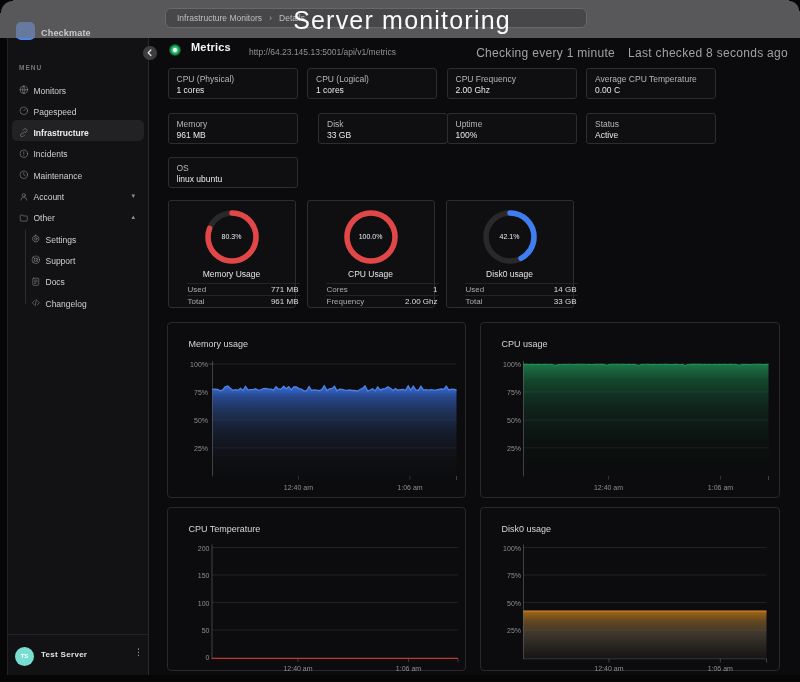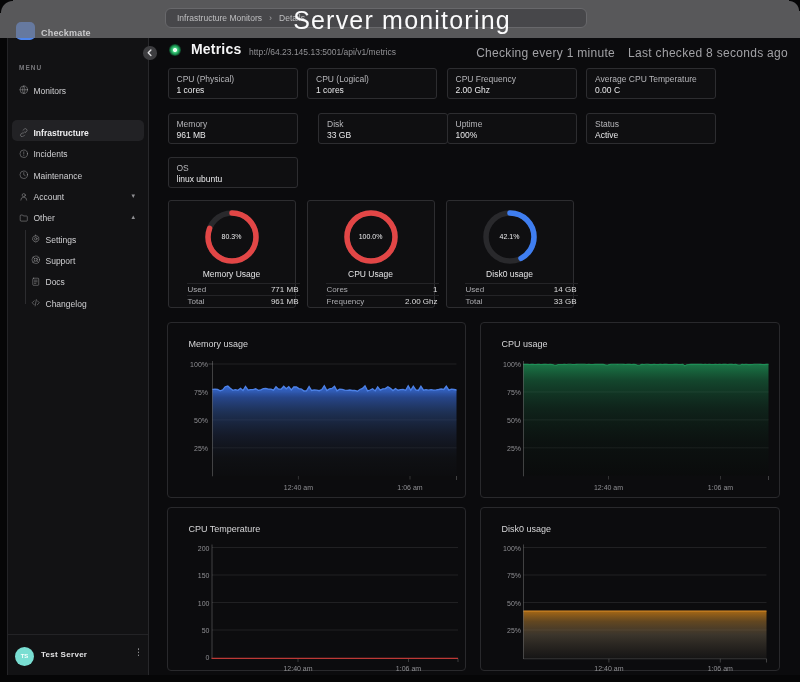--- a/index.html
+++ b/index.html
@@ -32,21 +32,21 @@
 .sub { left:31px !important; }
 #treeline { left:24.5px; top:230px; width:1px; height:74px; background:#2c2c2f; }
 
 #userdiv { left:8px; top:634px; width:139.5px; height:1px; background:#232326; }
 #avatar { left:15px; top:647px; width:19px; height:19px; border-radius:50%; background:#79ded2; color:#f4fffd; font-size:6px; font-weight:bold; text-align:center; line-height:19px; }
 #uname { left:41px; top:650px; color:#e3e3e5; font-size:8px; font-weight:bold; letter-spacing:0.3px; }
 #urole { left:41px; top:689px; color:#96969a; font-size:7.5px;margin-top:34px; }
 #udots { left:134px; top:650px; color:#bdbdbf; font-size:9px; letter-spacing:0; line-height:5px; text-align:center; width:6px; }
 
 #statusdot { left:169px; top:44px; width:11.5px; height:11.5px; border-radius:50%; background:radial-gradient(circle, #eafff2 0 1.6px, #40cf7e 2.5px, #178a4b 4.5px, #0e3d25 5.8px); }
-#mtitle { left:191px; top:41px; color:#f5f5f6; font-size:14px; font-weight:bold; letter-spacing:0.2px; }
+#mtitle { left:191px; top:41px; color:#f5f5f6; font-size:11px; font-weight:bold; letter-spacing:0.2px; }
 #murl { left:249px; top:46.5px; color:#919195; font-size:8.5px; }
 #mright { left:400px; top:46px; width:388px; text-align:right; color:#a2a2a6; font-size:12px; }
 #mright span { margin-left:13px; letter-spacing:0.3px; }
 
 .scard { width:130px; height:31.5px; background:#0f0f11; border:1px solid #2d2d30; border-radius:3px; padding:5px 8px 0; }
 .scard .l { color:#b6b6ba; font-size:8.5px; line-height:11.5px; white-space:nowrap; }
 .scard .v { color:#e8e8ea; font-size:8.5px; line-height:11px; }
 
 .gcard { top:200px; width:128px; height:107.5px; background:#0f0f11; border:1px solid #2d2d30; border-radius:3px; }
 .gcard svg.ring { position:absolute; left:34.5px; top:6.5px; }
@@ -73,20 +73,29 @@
   <div class="abs" id="treeline"></div>
 
   <div class="abs mitem" style="top:80.5px;">
       <svg width="9.5" height="9.5" viewBox="0 0 24 24">
         <g stroke="#b2b2b5" stroke-width="1.1" fill="none" stroke-linecap="round" stroke-linejoin="round">
           <circle cx="12" cy="12" r="9.5"></circle>
           <path d="M2.5,12 H21.5 M12,2.5 C8,7 8,17 12,21.5 C16,17 16,7 12,2.5"></path>
         </g>
       </svg>
       <span class="t">Monitors</span>
+    </div>
+  <div class="abs mitem" style="top:101.8px;">
+      <svg width="9.5" height="9.5" viewBox="0 0 24 24">
+        <g stroke="#b2b2b5" stroke-width="1.1" fill="none" stroke-linecap="round" stroke-linejoin="round">
+          <circle cx="12" cy="12" r="9.5"></circle>
+          <path d="M12,12 L17,7"></path>
+        </g>
+      </svg>
+      <span class="t">Pagespeed</span>
     </div>
   <div class="abs mitem" style="top:144.4px;">
       <svg width="9.5" height="9.5" viewBox="0 0 24 24">
         <g stroke="#b2b2b5" stroke-width="1.1" fill="none" stroke-linecap="round" stroke-linejoin="round">
           <circle cx="12" cy="12" r="9.5"></circle>
           <path d="M12,7 v6 M12,16.5 v0.5"></path>
         </g>
       </svg>
       <span class="t">Incidents</span>
     </div>

